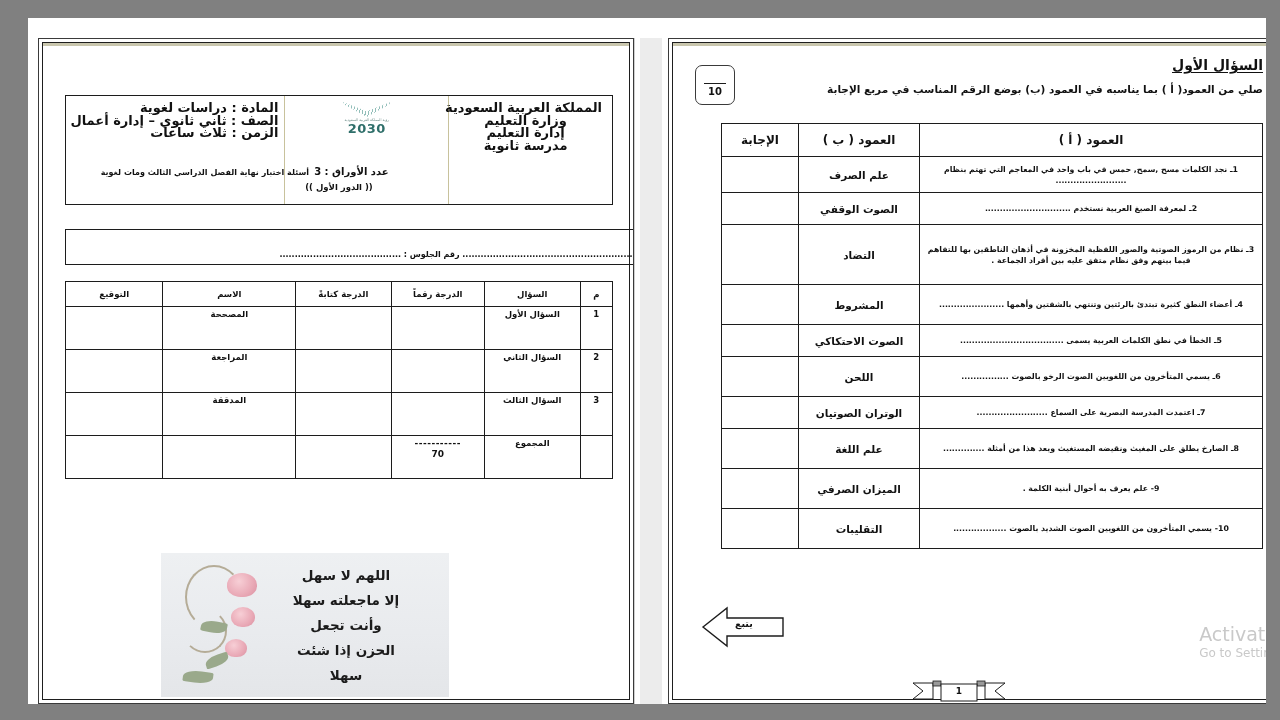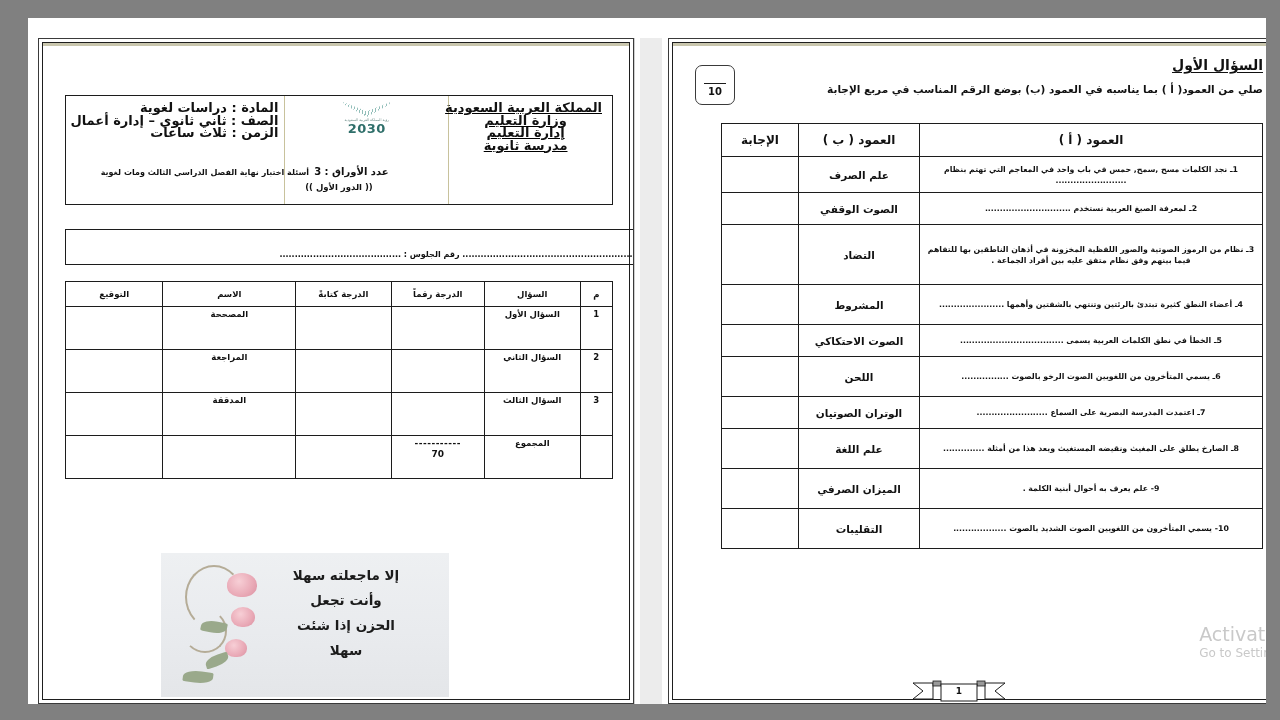--- a/index.html
+++ b/index.html
@@ -96,21 +96,20 @@
     inset: 0;
     display: flex;
     direction: rtl;
   }
   .hdr-col-right {
     width: 30%;
     padding: 6px 10px 0 0;
     text-align: center;
     border-left: 1px solid #c8c29c;
     box-sizing: border-box;
-    text-decoration: underline;
   }
   .hdr-col-mid {
     width: 30%;
     padding-top: 4px;
     text-align: center;
     border-left: 1px solid #c8c29c;
     box-sizing: border-box;
   }
   .hdr-col-left {
     width: 40%;
@@ -550,20 +549,21 @@
               <div class="branch b1"></div>
               <div class="branch b2"></div>
               <div class="rose r1"></div>
               <div class="rose r2"></div>
               <div class="rose r3"></div>
               <div class="leaf l1"></div>
               <div class="leaf l2"></div>
               <div class="leaf l3"></div>
             </div>
             <div class="dua-text">
+              <div>اللهم لا سهل</div>
               <div>إلا ماجعلته سهلا</div>
               <div>وأنت تجعل</div>
               <div>الحزن إذا شئت</div>
               <div>سهلا</div>
             </div>
           </div>
 
         </div>
       </div>
 
@@ -634,20 +634,26 @@
                 <td class="ans-cell"></td>
               </tr>
               <tr class="row-h4">
                 <td class="a-cell">10- يسمي المتأخرون من اللغويين الصوت الشديد بالصوت ..................</td>
                 <td class="b-cell">التقليبات</td>
                 <td class="ans-cell"></td>
               </tr>
             </tbody>
           </table>
 
+          <div class="follow-arrow">
+            <svg width="84" height="44" viewBox="0 0 84 44">
+              <polygon points="2,22 26,3 26,13 82,13 82,31 26,31 26,41" fill="#ffffff" stroke="#1c1c1c" stroke-width="1.4"></polygon>
+            </svg>
+            <div class="follow-label">يتبع</div>
+          </div>
 
           <div class="ribbon">
             <svg width="96" height="28" viewBox="0 0 96 28">
               <polygon points="2,8 22,8 22,24 2,24 12,16" fill="#ffffff" stroke="#1c1c1c" stroke-width="1"></polygon>
               <polygon points="94,8 74,8 74,24 94,24 84,16" fill="#ffffff" stroke="#1c1c1c" stroke-width="1"></polygon>
               <rect x="22" y="6" width="8" height="5" fill="#9a9a9a" stroke="#1c1c1c" stroke-width="0.8"></rect>
               <rect x="66" y="6" width="8" height="5" fill="#9a9a9a" stroke="#1c1c1c" stroke-width="0.8"></rect>
               <rect x="30" y="9" width="36" height="17" fill="#ffffff" stroke="#1c1c1c" stroke-width="1"></rect>
             </svg>
             <div class="ribbon-num">1</div>

